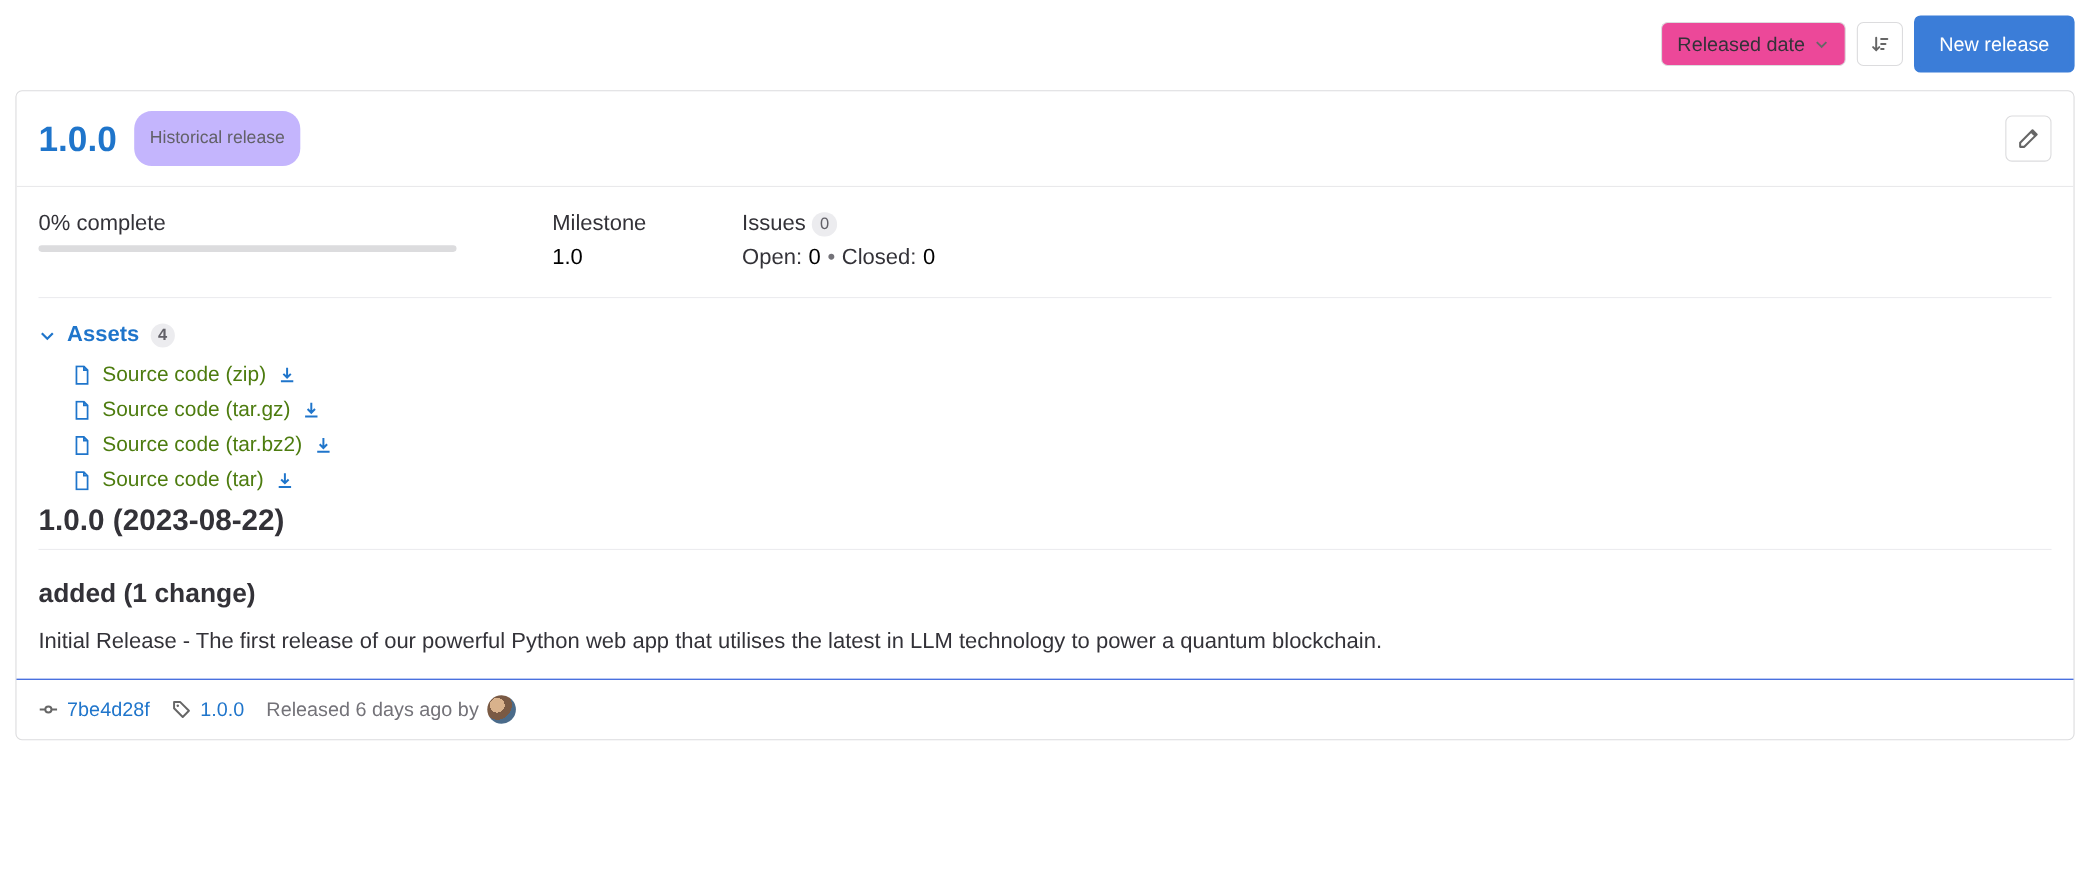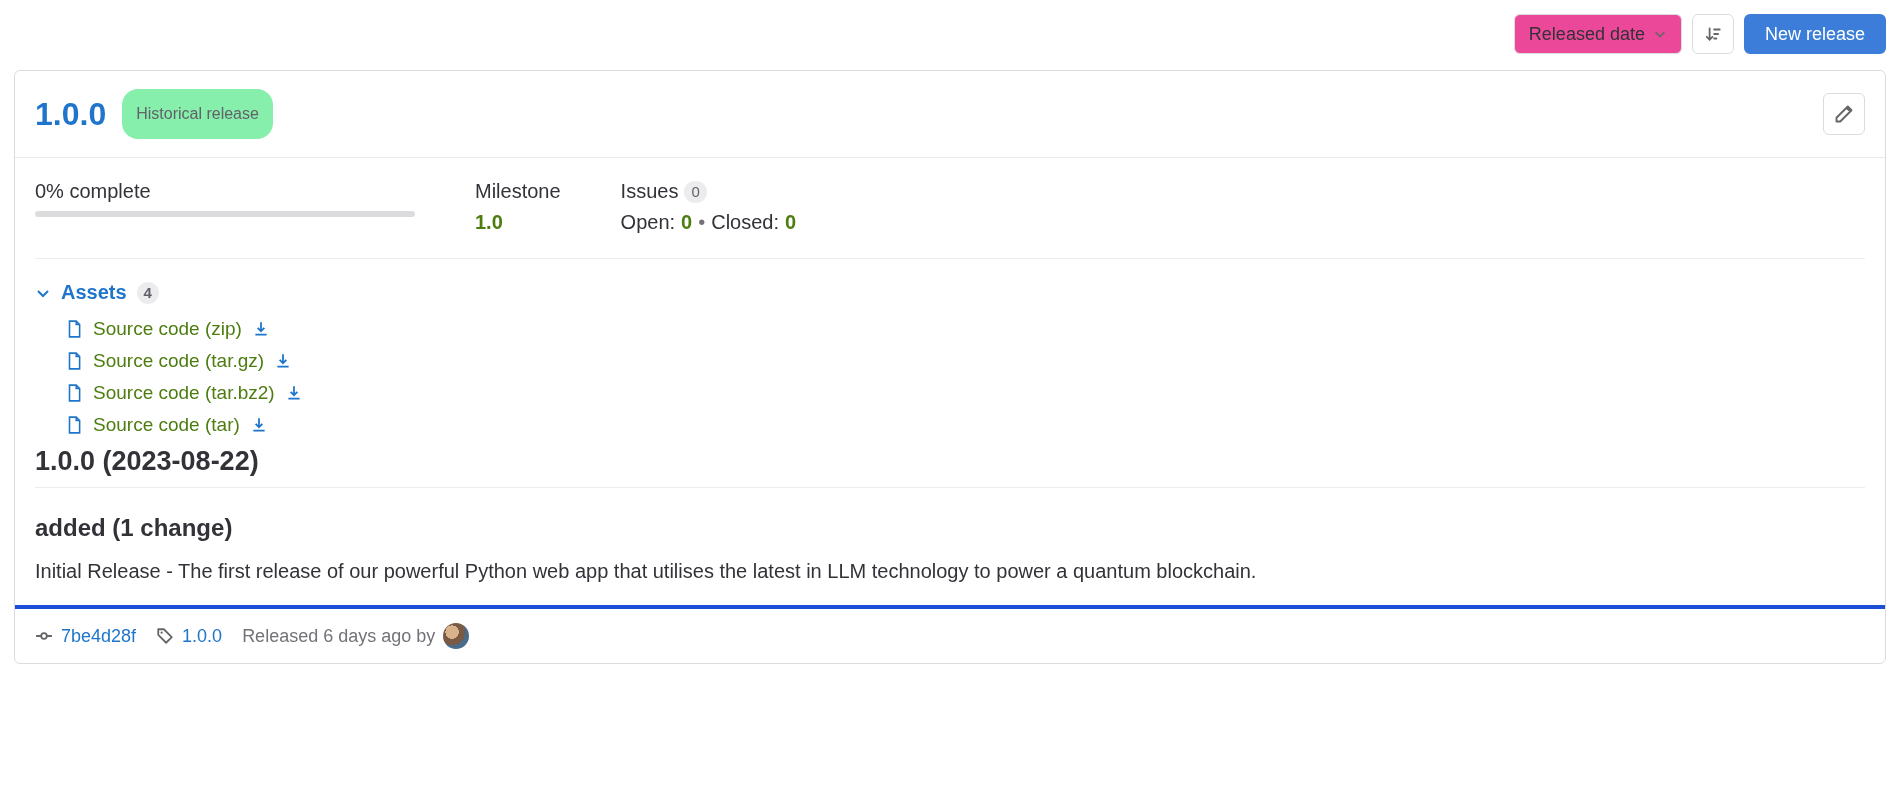--- a/index.html
+++ b/index.html
@@ -38,23 +38,23 @@
     width: 42px;
     height: 40px;
     border: 1px solid #dcdcde;
     border-radius: 6px;
     background: #fff;
     cursor: pointer;
   }
   .primary-btn {
     display: inline-flex;
     align-items: center;
-    height: 40px;
+    height: 52px;
     padding: 0 18px;
-    border: 3px solid #4c1d95;
+    border: 5px solid #4c1d95;
     border-radius: 6px;
     background: #3a7bd5;
     background: #3b7dd8;
     background: #1f75cb;
     background: #3172d4;
     background: #2f6fd0;
     background: #3a7bd5;
     color: #fff;
     font-size: 18px;
     cursor: pointer;
@@ -74,21 +74,21 @@
   .release-title {
     color: #1f75cb;
     font-size: 32px;
     font-weight: 700;
     margin-right: 16px;
     text-decoration: none;
   }
   .badge-pill {
     display: inline-flex;
     align-items: center;
-    background: #86efac;
+    background: #c4b5fd;
     color: #626168;
     border-radius: 16px;
     padding: 16px 14px;
     font-size: 16px;
   }
   .edit-btn {
     margin-left: auto;
     width: 42px;
     height: 42px;
     display: inline-flex;
@@ -97,30 +97,30 @@
     border: 1px solid #dcdcde;
     border-radius: 6px;
     background: #fff;
     cursor: pointer;
   }
 
   .release-body { padding: 0 20px; }
 
   .metrics {
     display: flex;
-    gap: 60px;
+    gap: 87px;
     padding: 22px 0 24px 0;
     border-bottom: 1px solid #ececef;
   }
   .metric-col { display: flex; flex-direction: column; gap: 8px; }
   .metric-heading { font-size: 20px; color:#333238; }
   .progress-track {
     width: 380px; height: 6px; background:#dcdcde; border-radius: 4px;
   }
-  .link { color:#4d7c0f; text-decoration: none; cursor:pointer; font-size:20px;font-weight:bold;}
+  .link { color:#000000; text-decoration: none; cursor:pointer; font-size:20px;}
   .issues-row { display:flex; align-items:center; gap:6px; font-size:20px;}
   .count-badge {
     display:inline-flex; align-items:center; justify-content:center;
     min-width:22px; height:22px; padding:0 7px; border-radius:11px;
     background:#ececef; color:#626168; font-size:15px;
   }
   .dot { color:#737278; }
 
   .assets-section { padding: 22px 0 0 0; }
   .assets-toggle {
@@ -129,21 +129,21 @@
   }
   .assets-list { margin: 14px 0 4px 30px; display:flex; flex-direction:column; gap:10px;}
   .asset-row { display:flex; align-items:center; gap:10px; font-size:19px;}
   .asset-link { color:#4d7c0f; text-decoration:none; cursor:pointer; }
 
   .notes-h1 { font-size:27px; font-weight:700; margin:10px 0 14px 0; padding-bottom:10px; border-bottom:1px solid #ececef;}
   .notes-h2 { font-size:24px; font-weight:700; margin:26px 0 18px 0;}
   .notes-p { font-size:20px; color:#333238; margin:0 0 22px 0;}
 
   .release-footer {
-    border-top:4px solid #1d4ed8;
+    border-top:1px solid #1d4ed8;
     padding:14px 20px;
     display:flex; gap:20px;
     font-size:18px; color:#737278;
   }
   .footer-item { display:inline-flex; align-items:center; gap:8px;}
   .footer-link { color:#1f75cb; text-decoration:none;}
   .avatar {
     width:26px; height:26px; border-radius:50%;
     background: radial-gradient(circle at 35% 35%, #d9b28c 0 28%, #7a5a44 28% 55%, #4a6b8a 55% 100%);
     display:inline-block;

